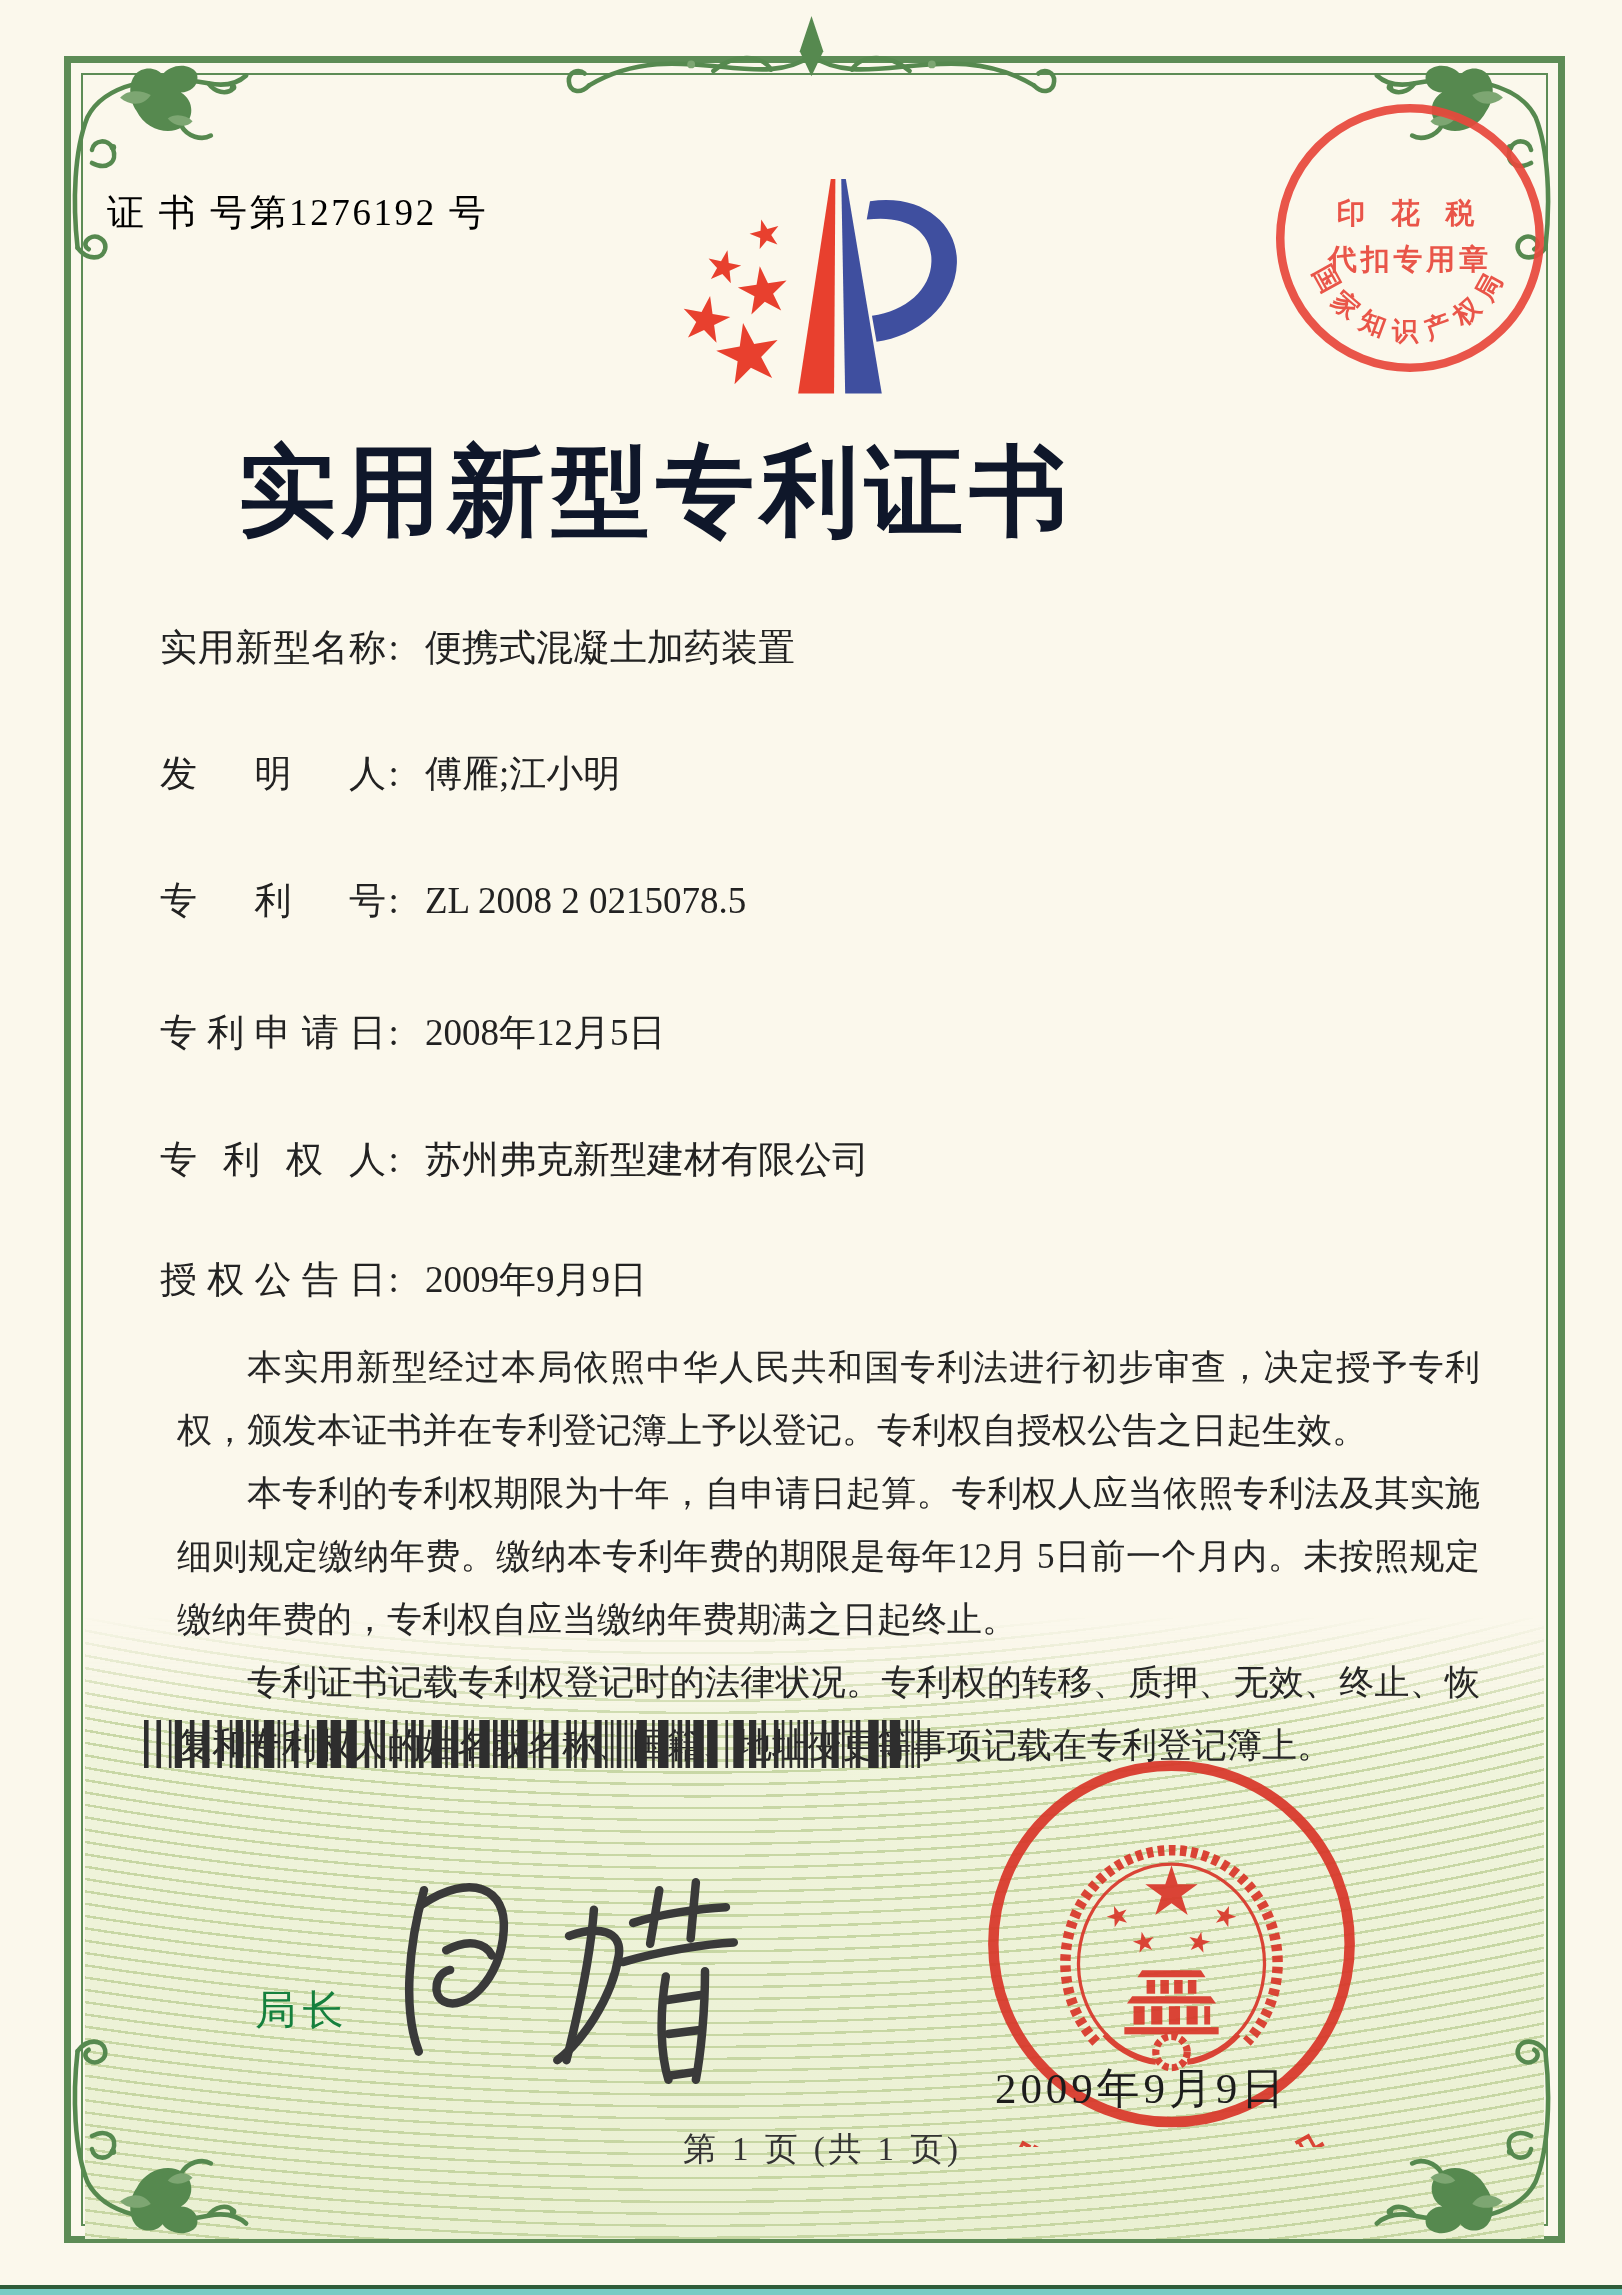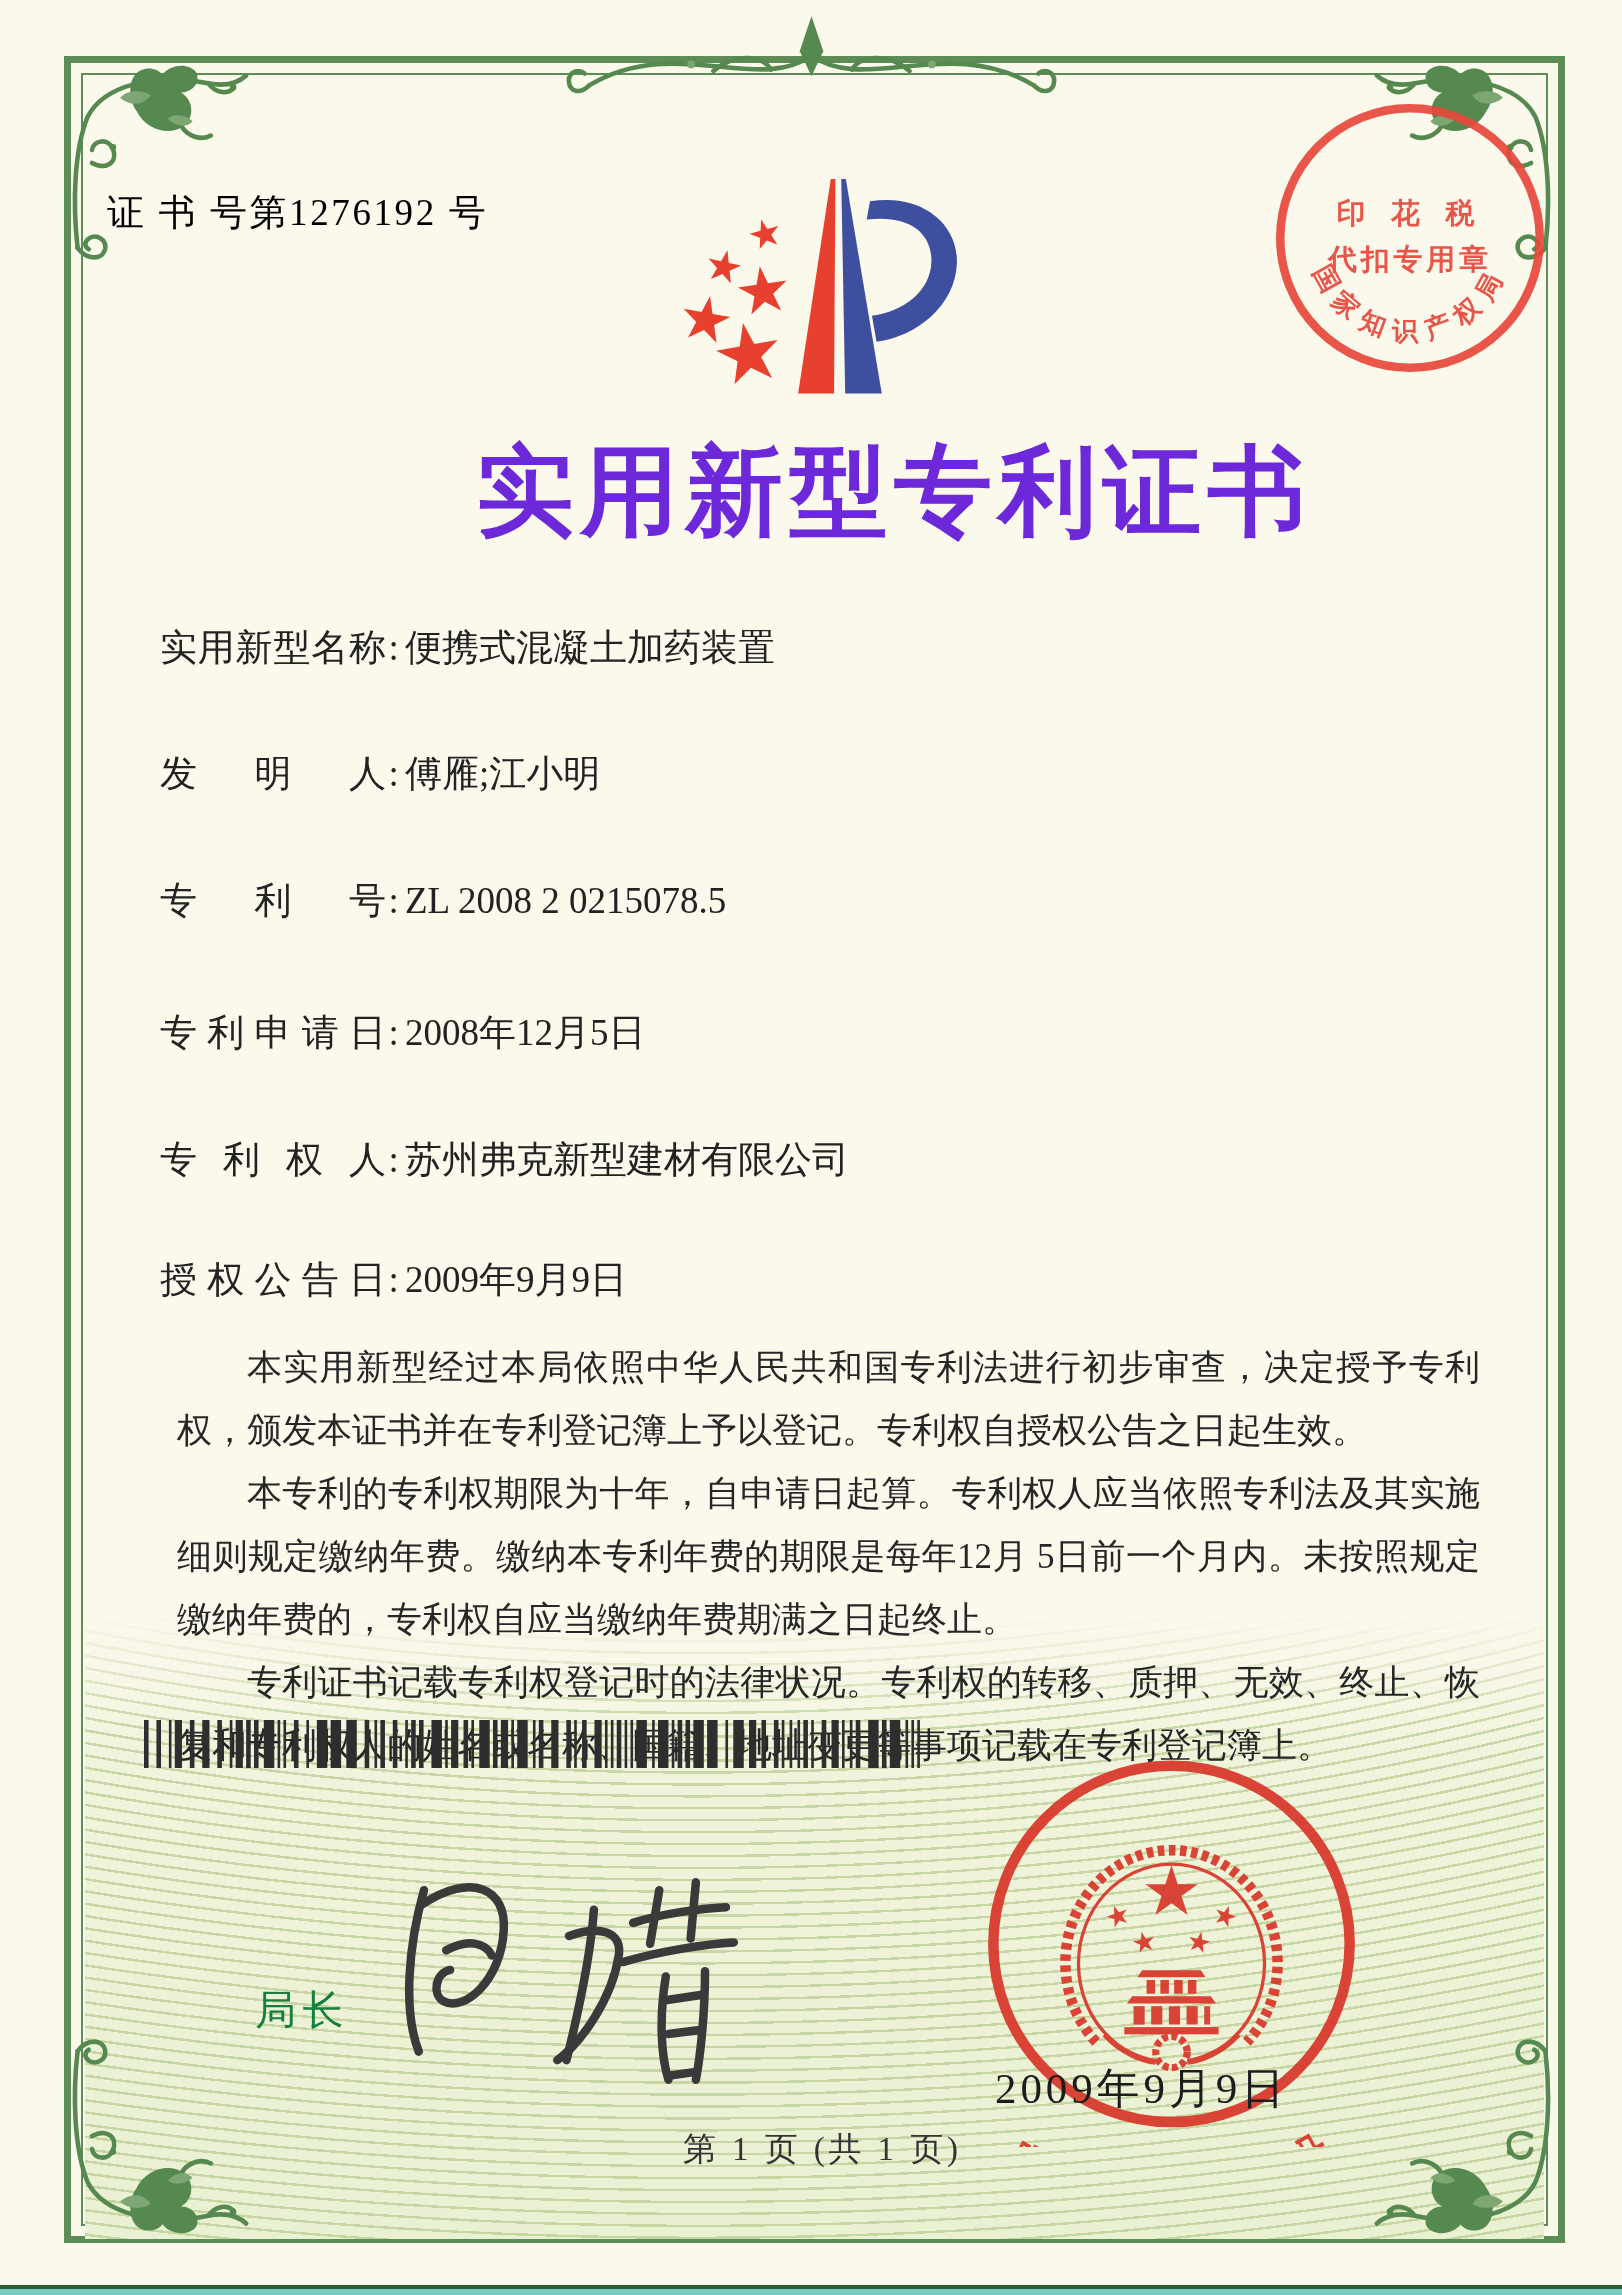--- a/index.html
+++ b/index.html
@@ -26,27 +26,27 @@
   .green-ink{stroke:#56894f;fill:none;stroke-width:7;stroke-linecap:round;}
   .green-fill{fill:#56894f;stroke:none;}
   .green-fill-lt{fill:#7da672;stroke:none;}
 
   .cert-no{position:absolute;left:107px;top:188px;font-size:37px;color:#000000;letter-spacing:2.6px;z-index:2;}
 
   
   .logo-star{position:absolute;color:#e8402e;z-index:2;line-height:1;}
   .logo-svg{position:absolute;left:772px;top:175px;width:196px;height:229px;z-index:2;}
 
-  .title{position:absolute;left:0;width:1312px;top:427px;text-align:right;font-size:98px;font-weight:bold;
-         color:#6d28d9;letter-spacing:6.5px;z-index:2;}
+  .title{position:absolute;left:0;width:1312px;top:427px;text-align:center;font-size:98px;font-weight:bold;
+         color:#0f172a;letter-spacing:6.5px;z-index:2;}
 
   .field-row{position:absolute;left:160px;font-size:37px;color:#222;z-index:2;white-space:nowrap;}
   .field-label{display:inline-block;width:226px;text-align:justify;text-align-last:justify;}
   .field-colon{display:inline-block;margin-left:2.6px;}
-  .field-value{display:inline-block;margin-left:6px;text-align:right;}
+  .field-value{display:inline-block;margin-left:26px;text-align:right;}
 
   .paras{position:absolute;left:177px;width:1303px;top:1336px;font-size:35px;line-height:63px;
          color:#262626;text-align:justify;z-index:2;}
   .paras p{margin:0;text-indent:2em;}
 
   .barcode{position:absolute;left:144px;top:1720px;width:789px;height:48px;z-index:2;}
 
   .director-label{position:absolute;left:255px;top:1983px;font-size:41px;color:#15803d;letter-spacing:6.5px;z-index:3;}
   .signature-svg{position:absolute;left:373px;top:1852px;width:366px;height:262px;z-index:3;}
 

